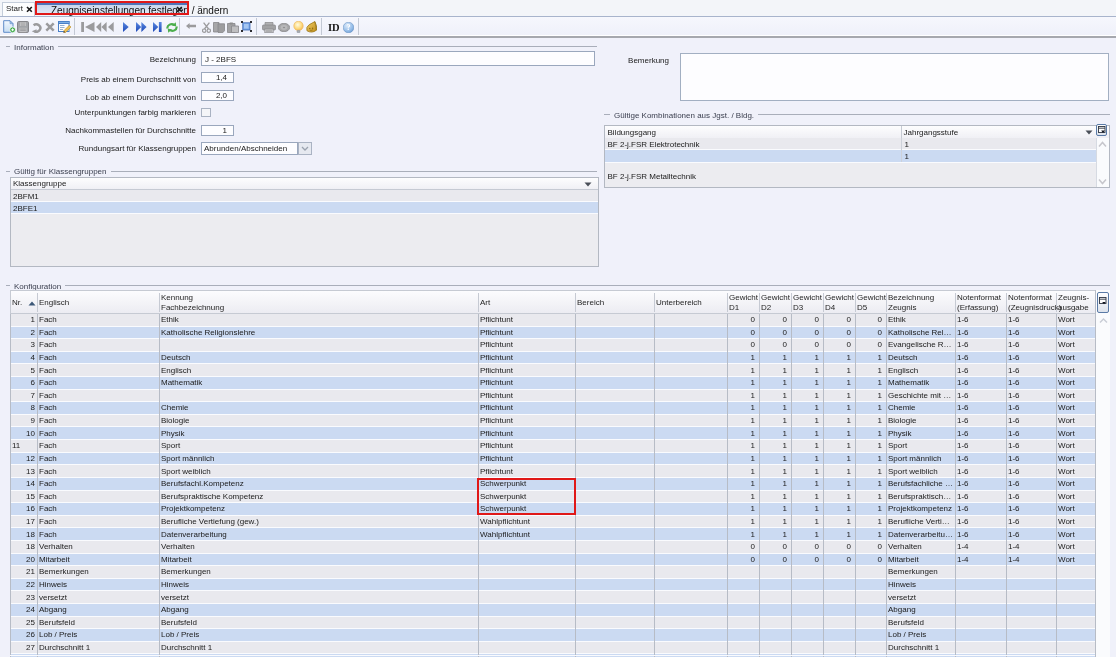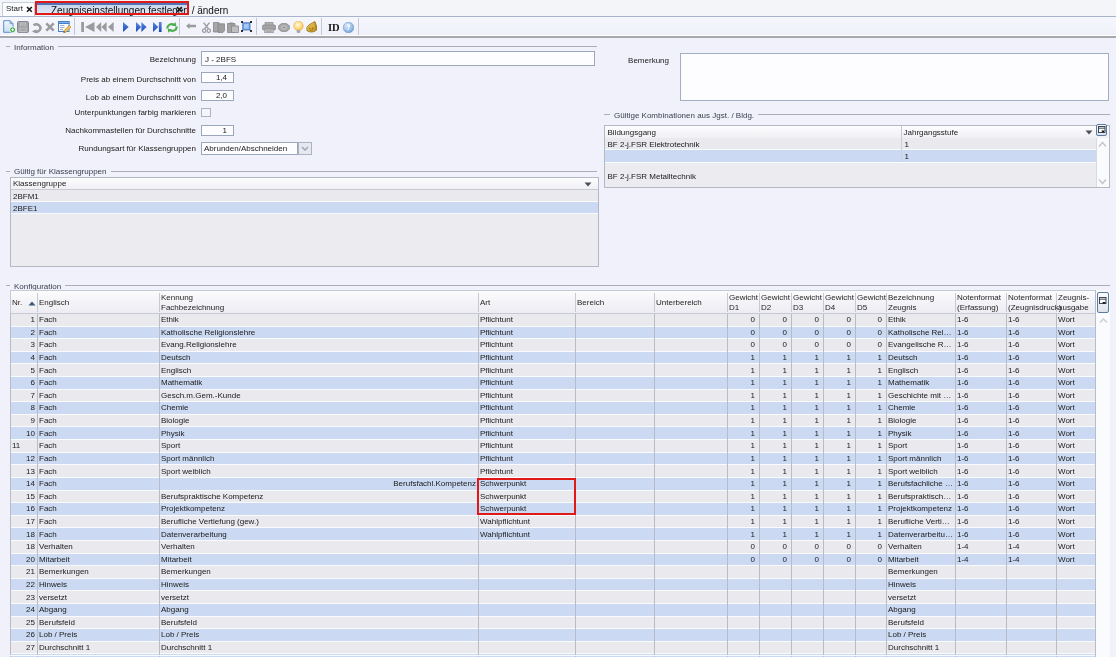--- a/index.html
+++ b/index.html
@@ -315,21 +315,20 @@
 <div class="cell" style="left:763px;top:326.81px;width:24px;height:12.61px;line-height:12.61px;text-align:right;">0</div>
 <div class="cell" style="left:795px;top:326.81px;width:24px;height:12.61px;line-height:12.61px;text-align:right;">0</div>
 <div class="cell" style="left:827px;top:326.81px;width:24px;height:12.61px;line-height:12.61px;text-align:right;">0</div>
 <div class="cell" style="left:859px;top:326.81px;width:23px;height:12.61px;line-height:12.61px;text-align:right;">0</div>
 <div class="cell ell" style="left:888px;top:326.81px;width:65px;height:12.61px;line-height:12.61px;text-align:left;">Katholische Religionslehre</div>
 <div class="cell" style="left:957px;top:326.81px;width:47px;height:12.61px;line-height:12.61px;text-align:left;">1-6</div>
 <div class="cell" style="left:1008px;top:326.81px;width:46px;height:12.61px;line-height:12.61px;text-align:left;">1-6</div>
 <div class="cell" style="left:1058px;top:326.81px;width:35px;height:12.61px;line-height:12.61px;text-align:left;">Wort</div>
 <div class="cell" style="left:12px;top:339.42px;width:23px;height:12.61px;line-height:12.61px;text-align:right;">3</div>
 <div class="cell" style="left:39px;top:339.42px;width:118px;height:12.61px;line-height:12.61px;text-align:left;">Fach</div>
-<div class="cell" style="left:161px;top:339.42px;width:315px;height:12.61px;line-height:12.61px;text-align:left;">Evang.Religionslehre</div>
 <div class="cell" style="left:480px;top:339.42px;width:93px;height:12.61px;line-height:12.61px;text-align:left;">Pflichtunt</div>
 <div class="cell" style="left:731px;top:339.42px;width:24px;height:12.61px;line-height:12.61px;text-align:right;">0</div>
 <div class="cell" style="left:763px;top:339.42px;width:24px;height:12.61px;line-height:12.61px;text-align:right;">0</div>
 <div class="cell" style="left:795px;top:339.42px;width:24px;height:12.61px;line-height:12.61px;text-align:right;">0</div>
 <div class="cell" style="left:827px;top:339.42px;width:24px;height:12.61px;line-height:12.61px;text-align:right;">0</div>
 <div class="cell" style="left:859px;top:339.42px;width:23px;height:12.61px;line-height:12.61px;text-align:right;">0</div>
 <div class="cell ell" style="left:888px;top:339.42px;width:65px;height:12.61px;line-height:12.61px;text-align:left;">Evangelische Religionslehre</div>
 <div class="cell" style="left:957px;top:339.42px;width:47px;height:12.61px;line-height:12.61px;text-align:left;">1-6</div>
 <div class="cell" style="left:1008px;top:339.42px;width:46px;height:12.61px;line-height:12.61px;text-align:left;">1-6</div>
 <div class="cell" style="left:1058px;top:339.42px;width:35px;height:12.61px;line-height:12.61px;text-align:left;">Wort</div>
@@ -367,21 +366,20 @@
 <div class="cell" style="left:763px;top:377.25px;width:24px;height:12.61px;line-height:12.61px;text-align:right;">1</div>
 <div class="cell" style="left:795px;top:377.25px;width:24px;height:12.61px;line-height:12.61px;text-align:right;">1</div>
 <div class="cell" style="left:827px;top:377.25px;width:24px;height:12.61px;line-height:12.61px;text-align:right;">1</div>
 <div class="cell" style="left:859px;top:377.25px;width:23px;height:12.61px;line-height:12.61px;text-align:right;">1</div>
 <div class="cell ell" style="left:888px;top:377.25px;width:65px;height:12.61px;line-height:12.61px;text-align:left;">Mathematik</div>
 <div class="cell" style="left:957px;top:377.25px;width:47px;height:12.61px;line-height:12.61px;text-align:left;">1-6</div>
 <div class="cell" style="left:1008px;top:377.25px;width:46px;height:12.61px;line-height:12.61px;text-align:left;">1-6</div>
 <div class="cell" style="left:1058px;top:377.25px;width:35px;height:12.61px;line-height:12.61px;text-align:left;">Wort</div>
 <div class="cell" style="left:12px;top:389.86px;width:23px;height:12.61px;line-height:12.61px;text-align:right;">7</div>
 <div class="cell" style="left:39px;top:389.86px;width:118px;height:12.61px;line-height:12.61px;text-align:left;">Fach</div>
-<div class="cell" style="left:161px;top:389.86px;width:315px;height:12.61px;line-height:12.61px;text-align:left;">Gesch.m.Gem.-Kunde</div>
 <div class="cell" style="left:480px;top:389.86px;width:93px;height:12.61px;line-height:12.61px;text-align:left;">Pflichtunt</div>
 <div class="cell" style="left:731px;top:389.86px;width:24px;height:12.61px;line-height:12.61px;text-align:right;">1</div>
 <div class="cell" style="left:763px;top:389.86px;width:24px;height:12.61px;line-height:12.61px;text-align:right;">1</div>
 <div class="cell" style="left:795px;top:389.86px;width:24px;height:12.61px;line-height:12.61px;text-align:right;">1</div>
 <div class="cell" style="left:827px;top:389.86px;width:24px;height:12.61px;line-height:12.61px;text-align:right;">1</div>
 <div class="cell" style="left:859px;top:389.86px;width:23px;height:12.61px;line-height:12.61px;text-align:right;">1</div>
 <div class="cell ell" style="left:888px;top:389.86px;width:65px;height:12.61px;line-height:12.61px;text-align:left;">Geschichte mit Gemeinschaftskunde</div>
 <div class="cell" style="left:957px;top:389.86px;width:47px;height:12.61px;line-height:12.61px;text-align:left;">1-6</div>
 <div class="cell" style="left:1008px;top:389.86px;width:46px;height:12.61px;line-height:12.61px;text-align:left;">1-6</div>
 <div class="cell" style="left:1058px;top:389.86px;width:35px;height:12.61px;line-height:12.61px;text-align:left;">Wort</div>
@@ -458,21 +456,21 @@
 <div class="cell" style="left:763px;top:465.52px;width:24px;height:12.61px;line-height:12.61px;text-align:right;">1</div>
 <div class="cell" style="left:795px;top:465.52px;width:24px;height:12.61px;line-height:12.61px;text-align:right;">1</div>
 <div class="cell" style="left:827px;top:465.52px;width:24px;height:12.61px;line-height:12.61px;text-align:right;">1</div>
 <div class="cell" style="left:859px;top:465.52px;width:23px;height:12.61px;line-height:12.61px;text-align:right;">1</div>
 <div class="cell ell" style="left:888px;top:465.52px;width:65px;height:12.61px;line-height:12.61px;text-align:left;">Sport weiblich</div>
 <div class="cell" style="left:957px;top:465.52px;width:47px;height:12.61px;line-height:12.61px;text-align:left;">1-6</div>
 <div class="cell" style="left:1008px;top:465.52px;width:46px;height:12.61px;line-height:12.61px;text-align:left;">1-6</div>
 <div class="cell" style="left:1058px;top:465.52px;width:35px;height:12.61px;line-height:12.61px;text-align:left;">Wort</div>
 <div class="cell" style="left:12px;top:478.13px;width:23px;height:12.61px;line-height:12.61px;text-align:right;">14</div>
 <div class="cell" style="left:39px;top:478.13px;width:118px;height:12.61px;line-height:12.61px;text-align:left;">Fach</div>
-<div class="cell" style="left:161px;top:478.13px;width:315px;height:16px;line-height:12.61px;text-align:right;">Berufsfachl.Kompetenz</div>
+<div class="cell" style="left:161px;top:478.13px;width:315px;height:16px;line-height:12.61px;text-align:left;">Berufsfachl.Kompetenz</div>
 <div class="cell" style="left:480px;top:478.13px;width:93px;height:12.61px;line-height:12.61px;text-align:left;">Schwerpunkt</div>
 <div class="cell" style="left:731px;top:478.13px;width:24px;height:12.61px;line-height:12.61px;text-align:right;">1</div>
 <div class="cell" style="left:763px;top:478.13px;width:24px;height:12.61px;line-height:12.61px;text-align:right;">1</div>
 <div class="cell" style="left:795px;top:478.13px;width:24px;height:12.61px;line-height:12.61px;text-align:right;">1</div>
 <div class="cell" style="left:827px;top:478.13px;width:24px;height:12.61px;line-height:12.61px;text-align:right;">1</div>
 <div class="cell" style="left:859px;top:478.13px;width:23px;height:12.61px;line-height:12.61px;text-align:right;">1</div>
 <div class="cell ell" style="left:888px;top:478.13px;width:65px;height:12.61px;line-height:12.61px;text-align:left;">Berufsfachliche Kompetenz</div>
 <div class="cell" style="left:957px;top:478.13px;width:47px;height:12.61px;line-height:12.61px;text-align:left;">1-6</div>
 <div class="cell" style="left:1008px;top:478.13px;width:46px;height:12.61px;line-height:12.61px;text-align:left;">1-6</div>
 <div class="cell" style="left:1058px;top:478.13px;width:35px;height:12.61px;line-height:12.61px;text-align:left;">Wort</div>

